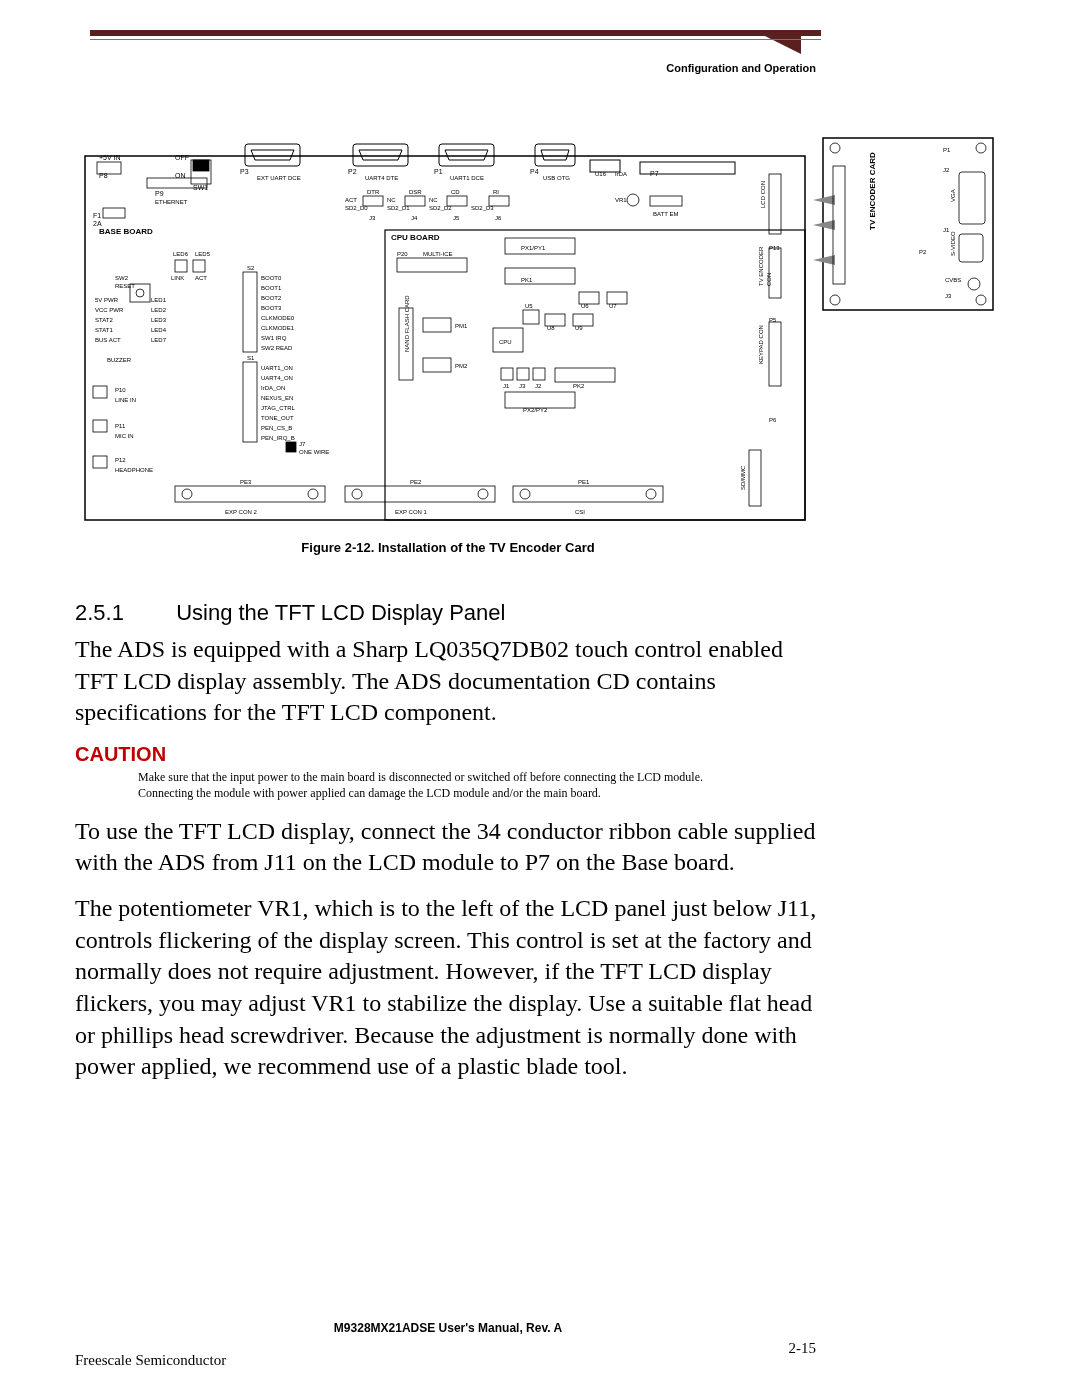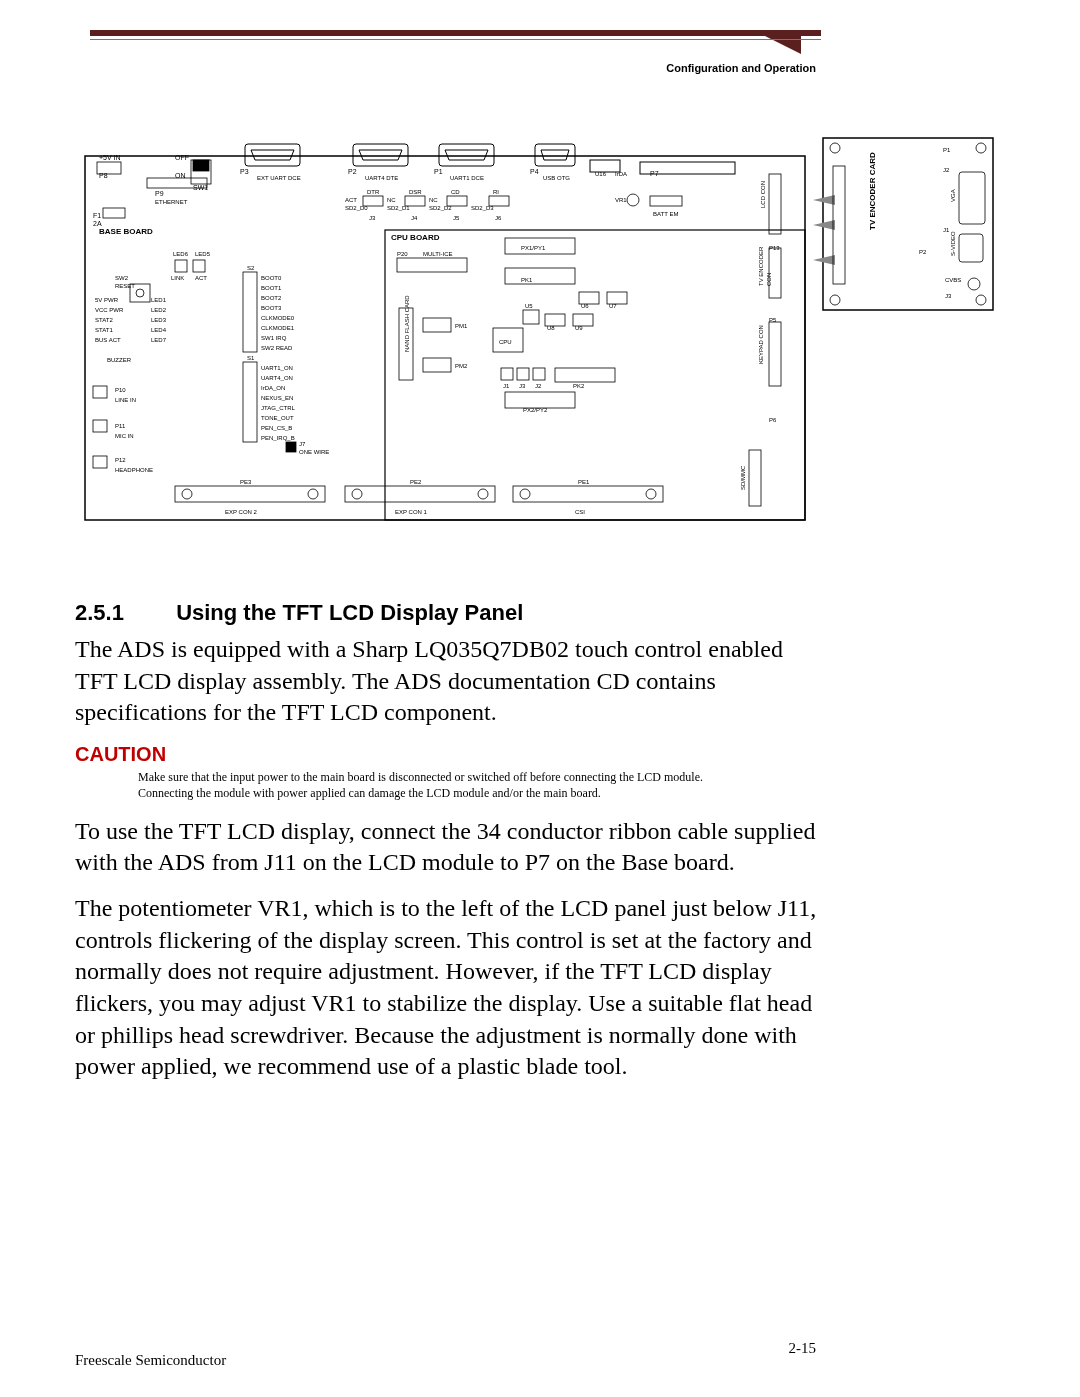--- a/index.html
+++ b/index.html
@@ -83,21 +83,21 @@
   
   .body-text {
     position: absolute;
     left: 75px;
     right: 75px;
     top: 580px;
   }
   h2.section {
     font-family: Arial, Helvetica, sans-serif;
     font-size: 22px;
-    font-weight: bold;
+    font-weight: normal;
     margin: 20px 0 8px 0;
   }
   h2.section .num { display: inline-block; width: 95px; }
   p.para {
     font-size: 24px;
     line-height: 1.32;
     margin: 8px 0 14px 0;
   }
   .caution-head {
     color: #c00000;
@@ -387,31 +387,33 @@
       <text x="868" y="42" class="lbl-m">J2</text>
       <text x="880" y="72" transform="rotate(-90 880 72)" class="lbl-m">VGA</text>
       <text x="868" y="102" class="lbl-m">J1</text>
       <text x="844" y="124" class="lbl-m">P2</text>
       <text x="880" y="126" transform="rotate(-90 880 126)" class="lbl-m">S-VIDEO</text>
       <text x="870" y="152" class="lbl-m">CVBS</text>
       <text x="870" y="168" class="lbl-m">J3</text>
     </svg>
   </div>
 
+  <div class="fig-caption">Figure 2-12.  Installation of the TV Encoder Card</div>
 
   <div class="body-text">
     <h2 class="section">
       <span class="num">2.5.1</span>
       <span>Using the TFT LCD Display Panel</span>
     </h2>
 
     <p class="para">The ADS is equipped with a Sharp LQ035Q7DB02 touch control enabled TFT LCD display assembly. The ADS documentation CD contains specifications for the TFT LCD component.</p>
 
     <div class="caution-head">CAUTION</div>
     <p class="caution-body">Make sure that the input power to the main board is disconnected or switched off before connecting the LCD module. Connecting the module with power applied can damage the LCD module and/or the main board.</p>
 
     <p class="para">To use the TFT LCD display, connect the 34 conductor ribbon cable supplied with the ADS from J11 on the LCD module to P7 on the Base board.</p>
     <p class="para">The potentiometer VR1, which is to the left of the LCD panel just below J11, controls flickering of the display screen. This control is set at the factory and normally does not require adjustment. However, if the TFT LCD display flickers, you may adjust VR1 to stabilize the display. Use a suitable flat head or phillips head screwdriver. Because the adjustment is normally done with power applied, we recommend use of a plastic blade tool.</p>
   </div>
 
+  <div class="footer-center">M9328MX21ADSE User's Manual, Rev. A</div>
   <div class="footer-left">Freescale Semiconductor</div>
   <div class="footer-right">2-15</div>
 </div>
 
 </body></html>

